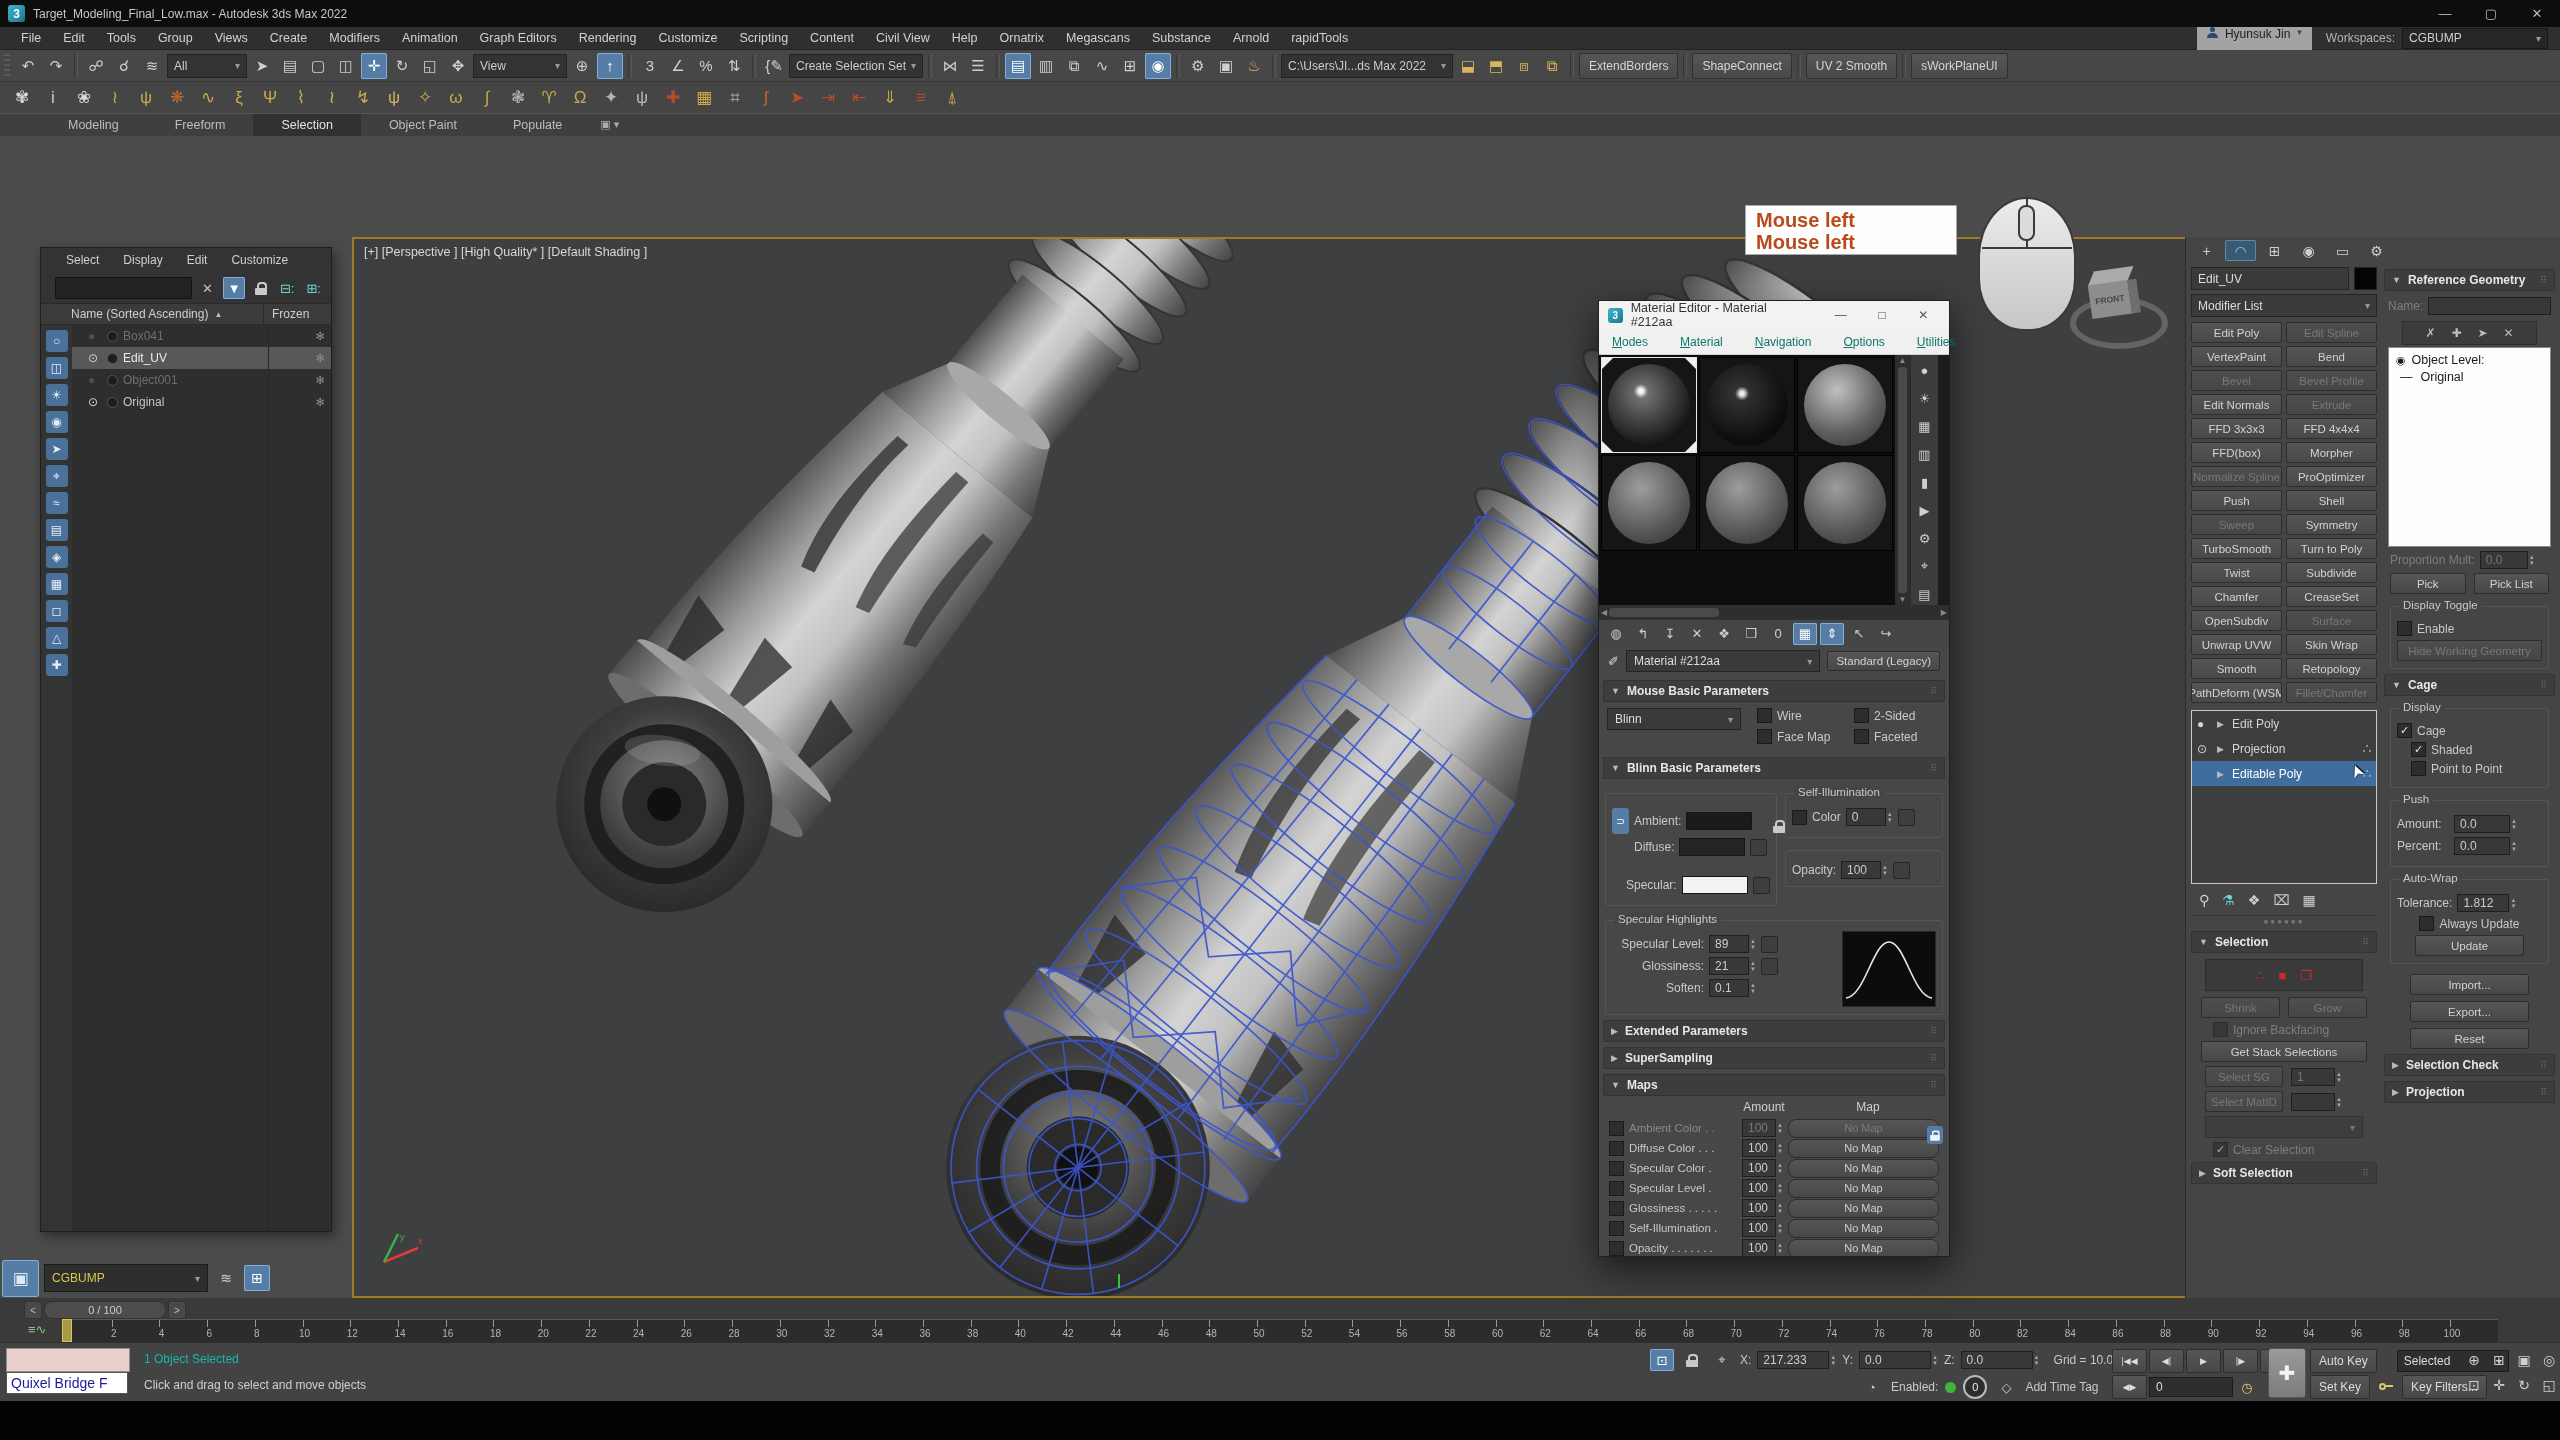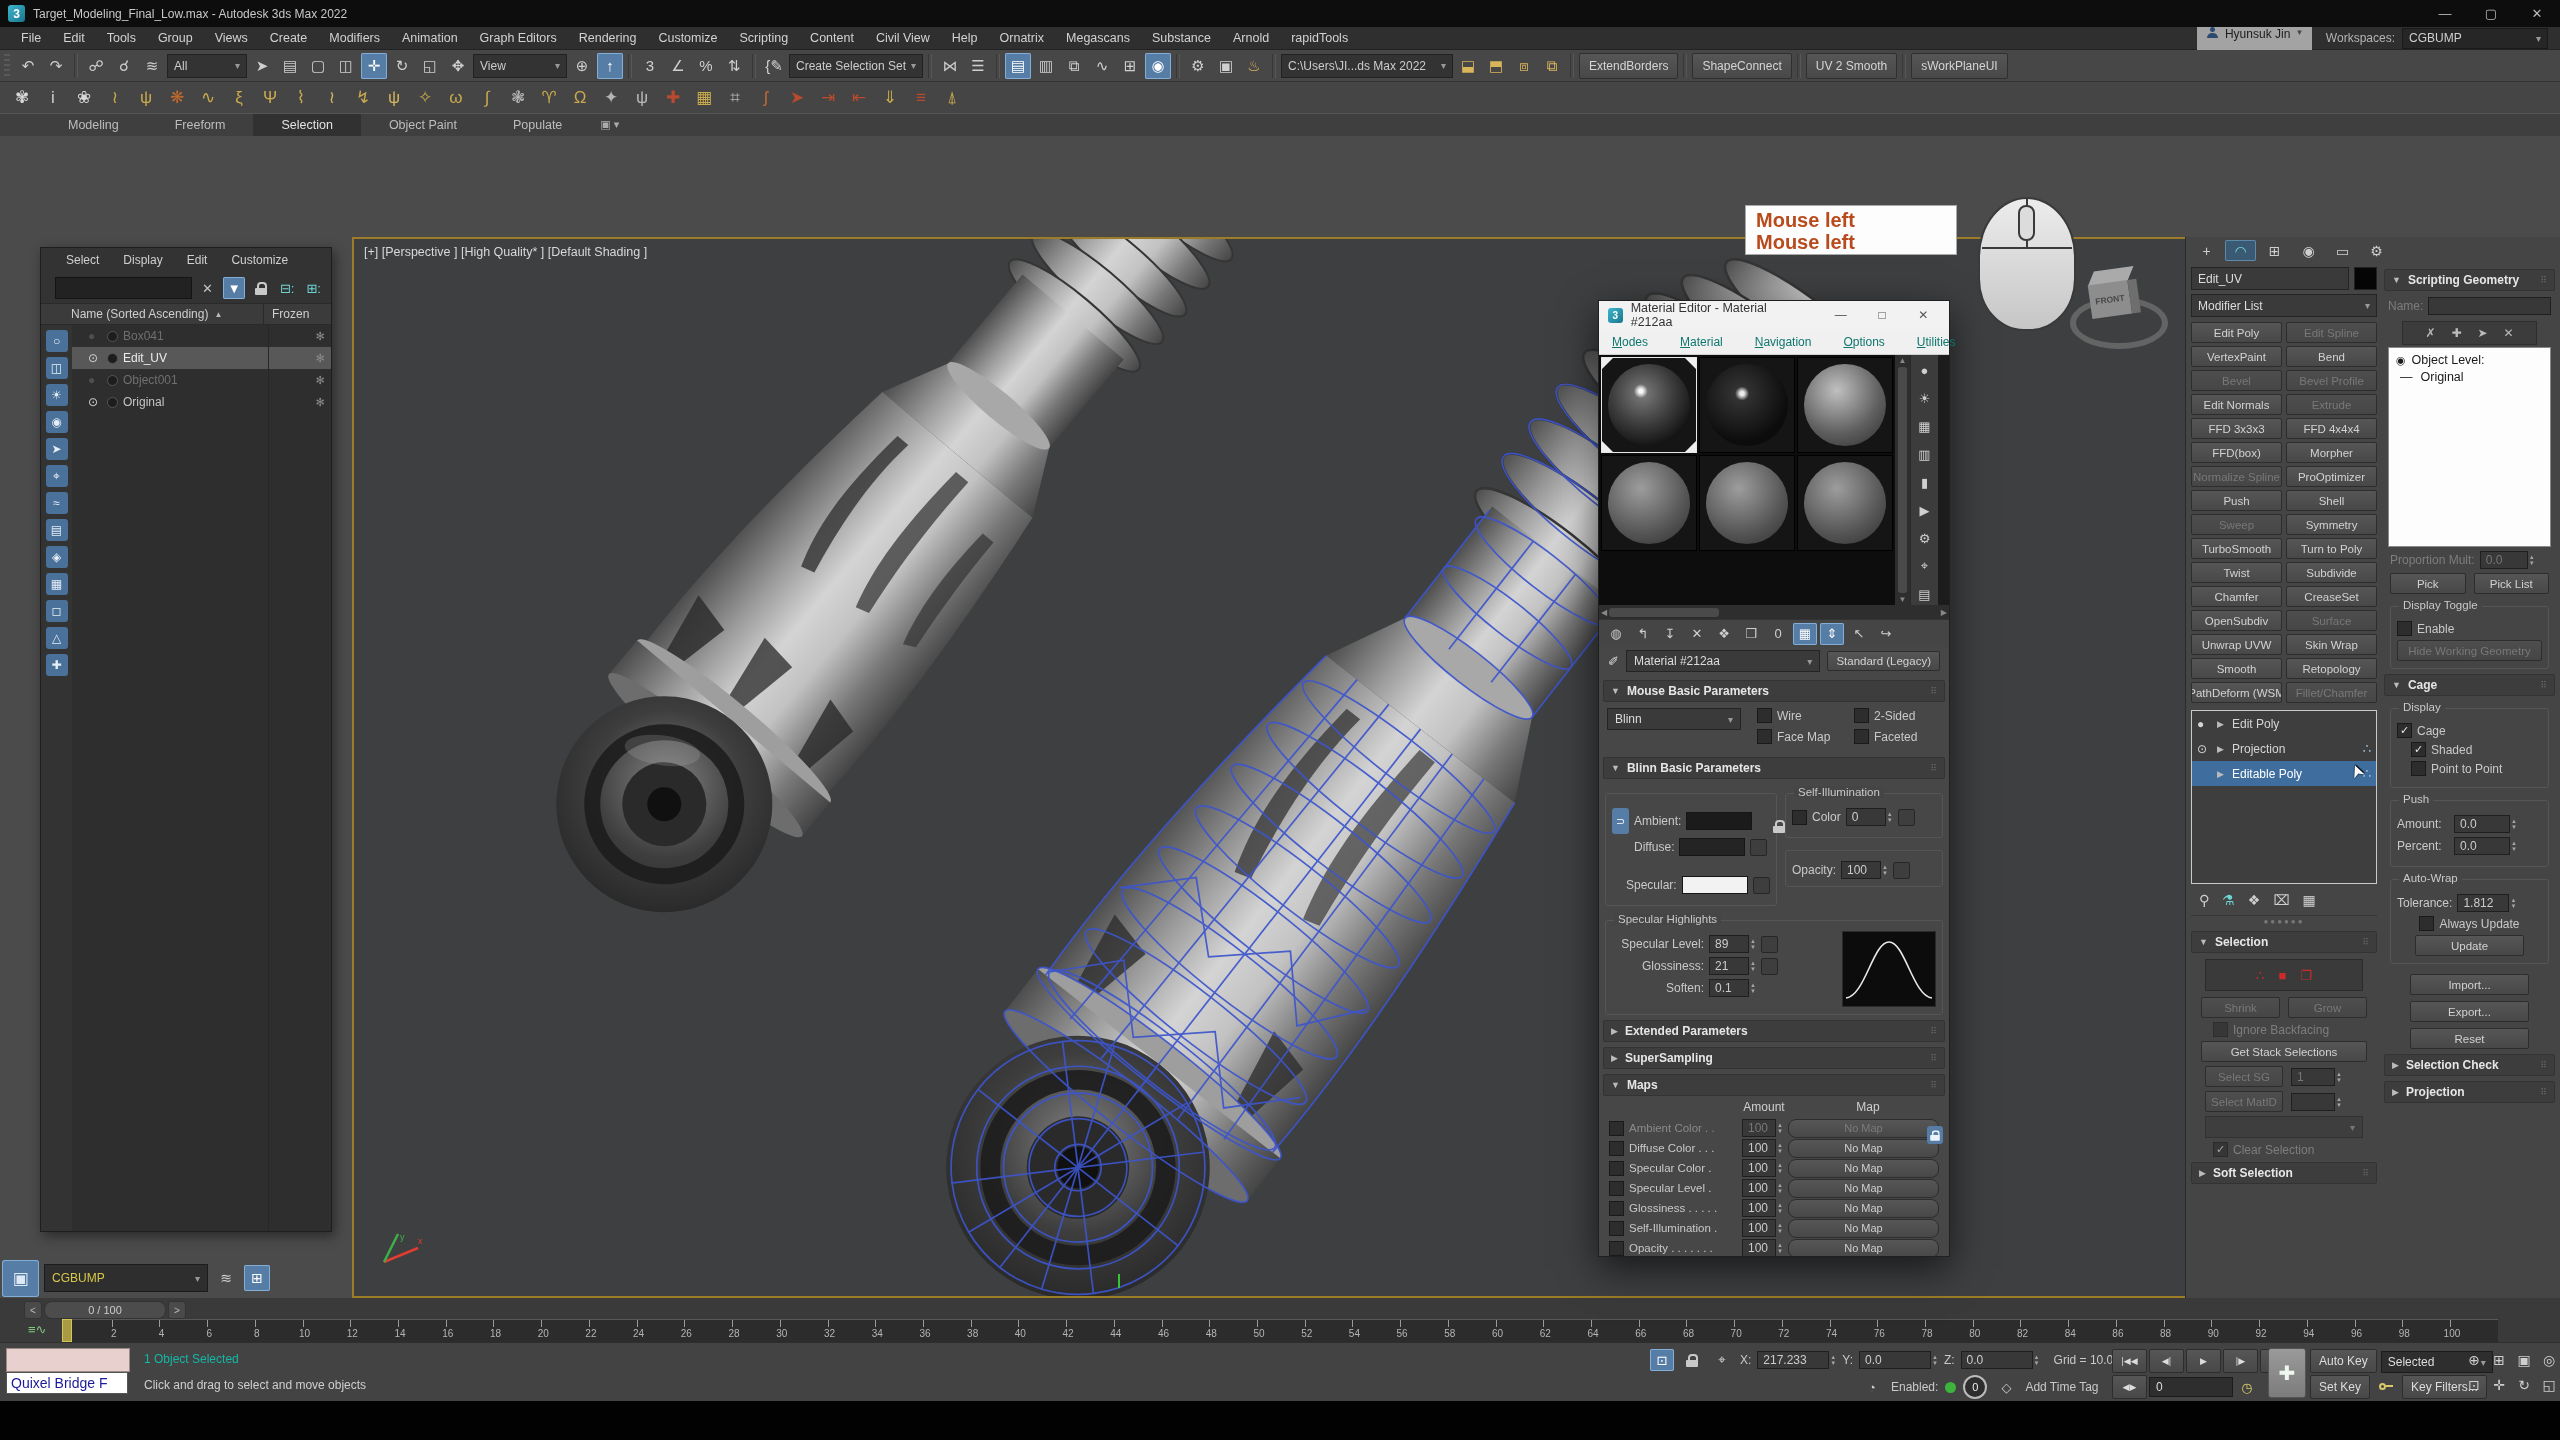--- a/index.html
+++ b/index.html
@@ -190,21 +190,21 @@
   .sb-ico.pressed{background:#567da5;color:#fff;box-shadow:inset 0 0 0 1px #83aed6;}
   .coordrow{position:absolute;left:1650px;top:6px;display:flex;align-items:center;gap:6px;}
   .enabrow{position:absolute;left:1860px;top:32px;display:flex;align-items:center;gap:7px;color:#cfcfcf;}
   .gdot{width:11px;height:11px;border-radius:50%;background:#3db53d;}
   .zchip{width:20px;height:20px;border-radius:50%;background:#2e2e2e;border:2px solid #bbb;color:#eee;display:flex;align-items:center;justify-content:center;font-size:11px;}
   .timectl{position:absolute;left:2112px;top:6px;display:flex;gap:2px;}
   .tc-btn{min-width:27px;height:22px;background:linear-gradient(#565656,#484848);border:1px solid #2d2d2d;border-radius:2px;color:#ddd;font-size:9px;display:flex;align-items:center;justify-content:center;padding:0 3px;}
   .timectl2{position:absolute;left:2112px;top:32px;display:flex;gap:2px;align-items:center;}
   .framefield{width:84px;height:20px;background:#2e2e2e;border:1px solid #1c1c1c;color:#ddd;display:flex;align-items:center;padding:0 6px;box-sizing:border-box;}
   .bigkey{position:absolute;left:2268px;top:5px;width:36px;height:48px;background:linear-gradient(#9a9a9a,#7c7c7c);border:1px solid #555;border-radius:3px;color:#eef7ee;font-size:20px;display:flex;align-items:center;justify-content:center;}
-  .keyrow1{position:absolute;left:2310px;top:6px;display:flex;gap:4px;align-items:flex-end;}
+  .keyrow1{position:absolute;left:2310px;top:6px;display:flex;gap:20px;align-items:center;}
   .keyrow2{position:absolute;left:2310px;top:32px;display:flex;gap:4px;align-items:center;}
   .sb-btn{height:22px;background:linear-gradient(#565656,#484848);border:1px solid #2d2d2d;border-radius:2px;color:#ddd;font-size:12px;display:flex;align-items:center;justify-content:center;padding:0 8px;}
   .sb-dd{width:112px;height:22px;background:#2e2e2e;border:1px solid #1c1c1c;color:#ddd;display:flex;align-items:center;justify-content:space-between;padding:0 6px;box-sizing:border-box;}
   .navgrid{position:absolute;left:2462px;top:5px;display:grid;grid-template-columns:repeat(4,24px);grid-auto-rows:24px;gap:1px;}
   .nav-ico{display:flex;align-items:center;justify-content:center;color:#cfcfcf;font-size:14px;border-radius:2px;}
   .black-strip{position:absolute;left:0;top:1400px;width:2560px;height:40px;background:#020202;}
   .key-glyph{position:relative;width:14px;height:8px;display:inline-block;}
   .key-glyph::before{content:"";position:absolute;left:0;top:0;width:7px;height:7px;border:2px solid #d9c96a;border-radius:50%;box-sizing:border-box;}
   .key-glyph::after{content:"";position:absolute;left:7px;top:2px;width:7px;height:2px;background:#d9c96a;}
 </style>
@@ -1052,21 +1052,21 @@
         </div>
         <div class="rollout-h">
           <span class="roll-arrow">▶</span>
             <span>Soft Selection</span>
             <span class="grip">⠿</span>
         </div>
       </div>
       <div class="cp-right">
         <div class="rollout-h">
           <span class="roll-arrow">▼</span>
-            <span>Scripting Geometry</span>
+            <span>Reference Geometry</span>
             <span class="grip">⠿</span>
         </div>
         <div class="row" style="padding:2px 4px;">
           <span class="lbl dim">Name:</span>
           <div class="nf-box dim" style="flex:1;"></div>
         </div>
         <div class="row" style="justify-content:center;gap:16px;background:#3c3c3c;border:1px solid #2e2e2e;margin:2px 18px;height:22px;" id="refgeo-tools">
             <span style="font-size: 12px; color: rgb(187, 187, 187);">✗</span>
             <span style="font-size: 12px; color: rgb(187, 187, 187);">✚</span>
             <span style="font-size: 12px; color: rgb(187, 187, 187);">➤</span>

